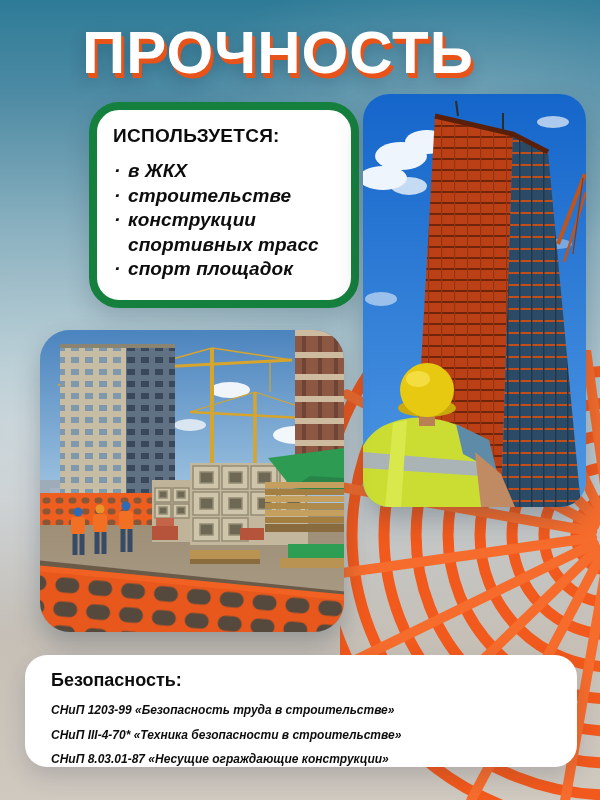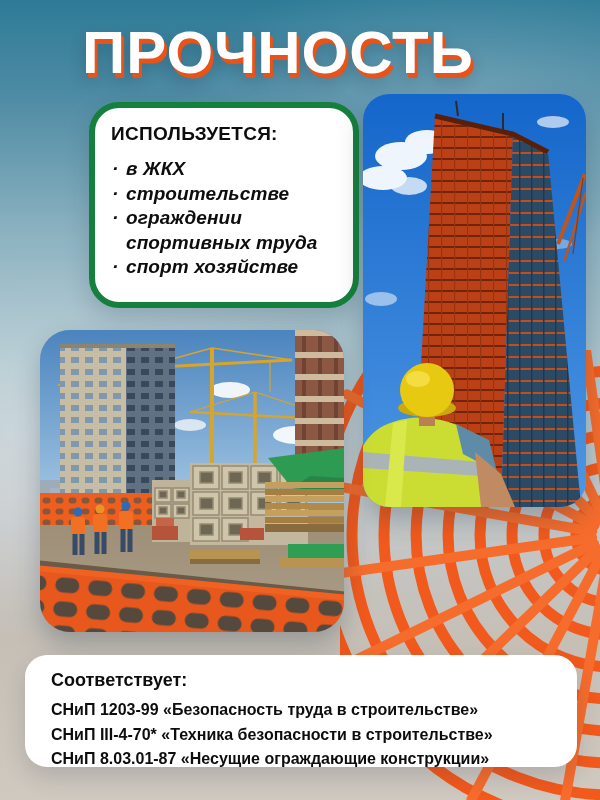--- a/index.html
+++ b/index.html
@@ -11,21 +11,21 @@
       radial-gradient(520px 260px at 8% 54%, rgba(255,255,255,.28), transparent 72%),
       linear-gradient(180deg,#2E7B97 0%,#4E8BA4 12%,#8FB4C2 30%,#AEC6CE 46%,#C3C9CC 62%,#C6BFB6 80%,#D0C9C0 100%);
   }
   .title{
     position:absolute;top:18px;left:0;width:556px;text-align:center;
     font-size:60px;font-weight:800;letter-spacing:1px;color:#ffffff;
     text-shadow:2px 4px 0 #E8531A, 3px 5px 0 #E8531A, 0 8px 16px rgba(20,40,60,.30);
   }
   .usage-card{
     position:absolute;left:89px;top:102px;width:270px;height:206px;box-sizing:border-box;
-    background:#ffffff;border:6px solid #15803d;border-radius:30px;
+    background:#ffffff;border:8px solid #15803d;border-radius:30px;
     padding:15px 10px 10px 16px;
     box-shadow:0 10px 24px rgba(30,40,60,.18);
   }
   .usage-heading{font-size:19px;font-weight:800;color:#0D0D0D;letter-spacing:.3px;margin:0 0 12px 0;}
   .usage-list{list-style:none;margin:0;padding:0;font-style:italic;}
   .usage-list li{
     position:relative;padding-left:15px;font-size:19px;font-weight:600;color:#0D0D0D;
     line-height:24.5px;letter-spacing:.1px;
   }
   .usage-list li::before{content:"·";position:absolute;left:1px;top:0;font-weight:800;color:#0D0D0D;}
@@ -37,34 +37,34 @@
   .photo-right{left:363px;top:94px;width:223px;height:413px;border-radius:26px;}
   .photo-left{left:40px;top:330px;width:304px;height:302px;border-radius:30px;}
   .mesh-graphic{position:absolute;left:340px;top:350px;width:260px;height:450px;z-index:1;}
   .compliance-card{
     position:absolute;left:25px;top:655px;width:552px;height:112px;box-sizing:border-box;
     background:#ffffff;border-radius:22px;padding:15px 24px 0 26px;z-index:3;
     box-shadow:0 10px 22px rgba(30,40,60,.16);
   }
   .compliance-heading{font-size:18px;font-weight:800;color:#0D0D0D;margin:0 0 7px 0;}
   .compliance-list{list-style:none;margin:0;padding:0;}
-  .compliance-list li{font-size:16px;font-weight:700;color:#0D0D0D;line-height:24.5px;white-space:nowrap;}
+  .compliance-list li{font-size:12px;font-weight:700;color:#0D0D0D;line-height:24.5px;white-space:nowrap;font-style:italic;}
 </style>
 </head>
 <body>
 
 <div class="title">ПРОЧНОСТЬ</div>
 
 <div class="usage-card">
   <p class="usage-heading">ИСПОЛЬЗУЕТСЯ:</p>
   <ul class="usage-list">
     <li>в ЖКХ</li>
     <li>строительстве</li>
-    <li>ограждении спортивных труда</li>
-    <li>спорт хозяйстве</li>
+    <li>конструкции спортивных трасс</li>
+    <li>спорт площадок</li>
   </ul>
 </div>
 
 <div class="mesh-graphic">
   <svg width="260" height="450" viewBox="0 0 260 450" fill="none" xmlns="http://www.w3.org/2000/svg">
     <g stroke="#F2591C" stroke-width="11" stroke-linecap="round">
       <path d="M272 149 A36 36 0 0 0 272 221"></path>
       <path d="M272 117 A68 68 0 0 0 272 253"></path>
       <path d="M272 85 A100 100 0 0 0 272 285"></path>
       <path d="M272 53 A132 132 0 0 0 272 317"></path>
@@ -289,19 +289,19 @@
     </g>
     <g>
       <polygon points="-5,230 310,262 310,302 -5,302" fill="#6A5A48"></polygon>
       <polygon points="-5,238 310,268 310,302 -5,302" fill="url(#meshBig)"></polygon>
       <line x1="-5" y1="238" x2="310" y2="268" stroke="#F06122" stroke-width="6"></line>
     </g>
   </svg>
 </div>
 
 <div class="compliance-card">
-  <p class="compliance-heading">Соответствует:</p>
+  <p class="compliance-heading">Безопасность:</p>
   <ul class="compliance-list">
     <li>СНиП 1203-99 «Безопасность труда в строительстве»</li>
     <li>СНиП III-4-70* «Техника безопасности в строительстве»</li>
     <li>СНиП 8.03.01-87 «Несущие ограждающие конструкции»</li>
   </ul>
 </div>
 
 </body></html>

